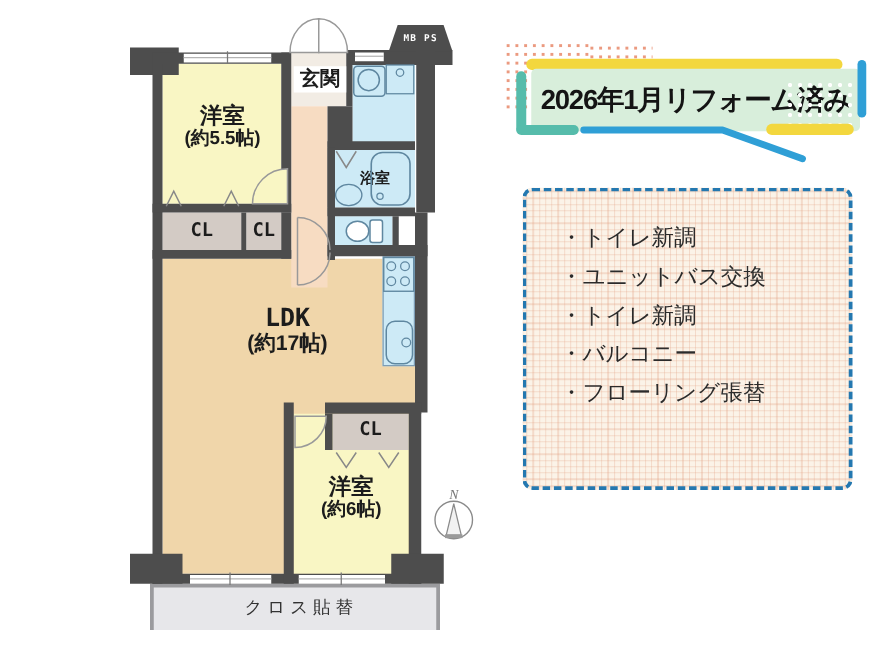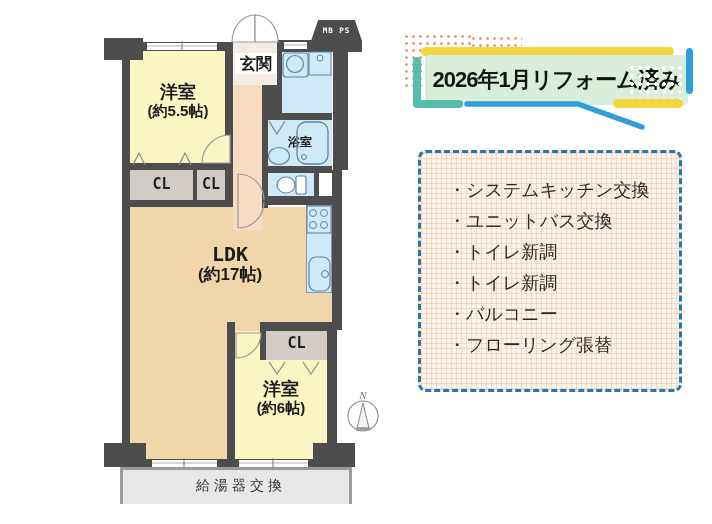--- a/index.html
+++ b/index.html
@@ -94,38 +94,37 @@
   <div class="room-label" style="left:128px;top:103px;width:100px;font-size:15px;font-weight:600;">(約5.5帖)</div>
   <div class="room-label" style="left:235px;top:53px;width:42px;height:21px;font-size:16px;font-weight:600;background:#fff;line-height:21px;">玄関</div>
   <div class="room-label" style="left:282px;top:136px;width:36px;font-size:12px;font-weight:600;">浴室</div>
   <div class="room-label mono" style="left:130px;top:176px;width:63px;font-size:15px;">CL</div>
   <div class="room-label mono" style="left:197px;top:176px;width:28px;font-size:15px;">CL</div>
   <div class="room-label mono" style="left:150px;top:243px;width:160px;font-size:20px;">LDK</div>
   <div class="room-label" style="left:150px;top:265px;width:160px;font-size:17px;font-weight:600;">(約17帖)</div>
   <div class="room-label mono" style="left:266px;top:335px;width:61px;font-size:15px;">CL</div>
   <div class="room-label" style="left:235px;top:379px;width:92px;font-size:18px;font-weight:600;">洋室</div>
   <div class="room-label" style="left:231px;top:400px;width:100px;font-size:15px;font-weight:600;">(約6帖)</div>
-  <div class="room-label" style="left:146px;top:478px;width:190px;font-size:14px;letter-spacing:4px;color:#333;">給湯器交換</div>
+  <div class="room-label" style="left:146px;top:478px;width:190px;font-size:14px;letter-spacing:4px;color:#333;">クロス貼替</div>
 
   <div class="dots-orange" style="left:403px;top:33px;width:70px;height:58px;"></div>
   <div class="dots-orange" style="left:470px;top:35px;width:52px;height:16px;"></div>
   <div class="bar" style="left:421px;top:47px;width:253px;height:9px;background:#f3d73e;"></div>
   <div class="badge-green">
     <span class="badge-title">2026年1月リフォーム済み</span>
   </div>
   <div class="dots-white" style="left:628px;top:64px;width:57px;height:43px;"></div>
   <div class="bar" style="left:413px;top:57px;width:8px;height:50px;background:#56bcab;"></div>
   <div class="bar" style="left:413px;top:100px;width:50px;height:8px;background:#56bcab;"></div>
   <div class="bar" style="left:686px;top:48px;width:7px;height:46px;background:#2f9fd6;"></div>
   <div class="bar" style="left:613px;top:99px;width:70px;height:9px;background:#f3d73e;"></div>
 
   <div class="memo-box">
-      <div class="memo-item">・システムキッチン交換</div>
+      <div class="memo-item">・トイレ新調</div>
       <div class="memo-item">・ユニットバス交換</div>
-      <div class="memo-item">・トイレ新調</div>
       <div class="memo-item">・トイレ新調</div>
       <div class="memo-item">・バルコニー</div>
       <div class="memo-item">・フローリング張替</div>
     </div>
 
   <svg width="712" height="524" viewBox="0 0 712 524">
 
     <path d="M232 42 A23 27 0 0 1 255 15 L255 42 Z" fill="#ffffff" stroke="#999" stroke-width="1.2"></path>
     <path d="M278 42 A23 27 0 0 0 255 15 L255 42 Z" fill="#ffffff" stroke="#999" stroke-width="1.2"></path>
 

